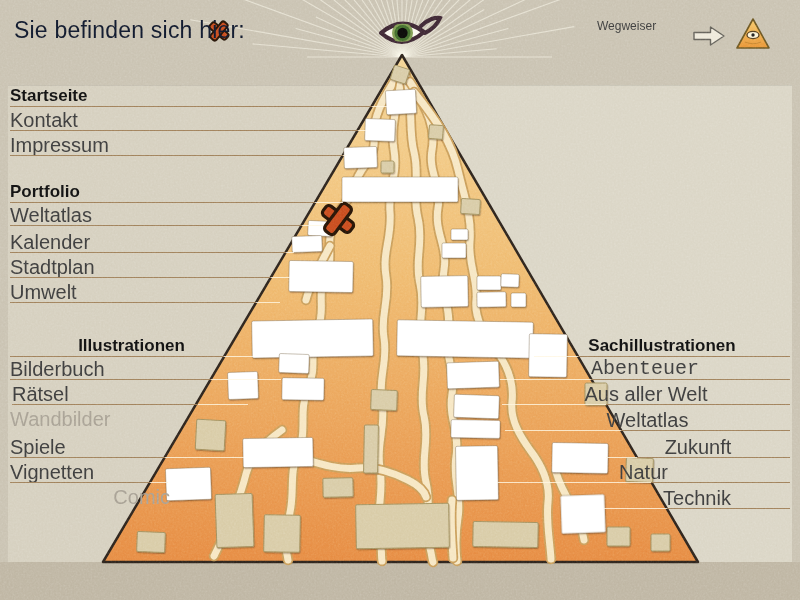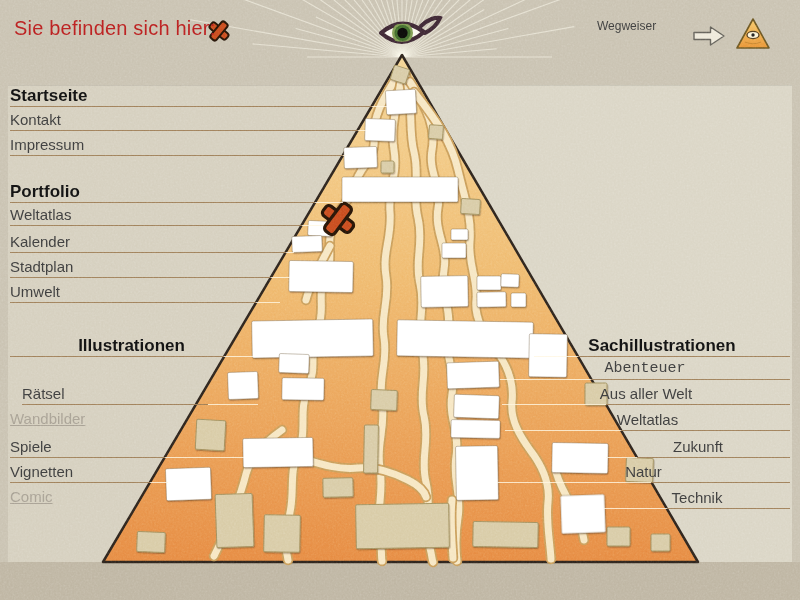--- a/index.html
+++ b/index.html
@@ -9,35 +9,35 @@
     font-family:"Liberation Sans", sans-serif;
     -webkit-user-select:none;user-select:none;
   }
   .panel{position:absolute;top:85px;height:477px;border-top:1px solid rgba(0,0,0,.08);}
   .left-panel{left:8px;width:389px;background:var(--panel-left,#d5cfbe);}
   .right-panel{left:403px;width:389px;background:var(--panel-right,#dad5c5);}
   .ground{position:absolute;left:0;top:562px;width:800px;height:38px;background:var(--ground,#beb5a2);}
   #scene{position:absolute;left:0;top:0;width:800px;height:600px;}
   .topbar-label{
     position:absolute;left:14px;top:17px;
-    font-size:20px;color:#b91c1c;letter-spacing:.2px;
+    font-size:23px;color:#0f172a;letter-spacing:.2px;
   }
   .wegweiser-label{
     position:absolute;left:597px;top:19px;
     font-size:12px;color:#3a3a3a;
   }
   .menu{position:absolute;left:0;top:0;width:800px;height:600px;pointer-events:none;}
   .mrow{position:absolute;height:21px;pointer-events:auto;cursor:pointer;}
   .mrow .lbl{
-    display:inline-block;font-size:15px;line-height:20px;
+    display:inline-block;font-size:20px;line-height:20px;
     color:var(--text,#3a3a3a);white-space:nowrap;
   }
   .mrow.hdr .lbl{font-weight:bold;font-size:17px;color:var(--text-header,#101010);}
   .mrow.off{cursor:default;}
-  .mrow.off .lbl{color:var(--text-disabled,#a7a093);text-decoration:underline;}
+  .mrow.off .lbl{color:var(--text-disabled,#a7a093);}
   .mrow.right{text-align:center;}
   .uline{position:absolute;left:0;right:0;top:20px;height:1px;opacity:.95;}
   .noise{position:absolute;left:0;top:0;width:800px;height:600px;pointer-events:none;
          mix-blend-mode:soft-light;opacity:.6;}
 </style>
 </head>
 <body>
 
 <div class="stage">
 
@@ -212,25 +212,26 @@
   <div class="menu" id="left-menu">
       <div class="mrow left hdr" style="top: 86px; left: 10px; width: 377px;"><span class="lbl">Startseite</span><div class="uline" style="background: linear-gradient(to right, rgb(156, 123, 83) 0px, rgb(156, 123, 83) 362px, rgba(255, 246, 224, 0.85) 362px, rgba(255, 246, 224, 0.85) 100%);"></div></div>
       <div class="mrow left" style="top: 110px; left: 10px; width: 356px;"><span class="lbl">Kontakt</span><div class="uline" style="background: linear-gradient(to right, rgb(156, 123, 83) 0px, rgb(156, 123, 83) 348px, rgba(255, 246, 224, 0.85) 348px, rgba(255, 246, 224, 0.85) 100%);"></div></div>
       <div class="mrow left" style="top: 135px; left: 10px; width: 336px;"><span class="lbl">Impressum</span><div class="uline" style="background: linear-gradient(to right, rgb(156, 123, 83) 0px, rgb(156, 123, 83) 333px, rgba(255, 246, 224, 0.85) 333px, rgba(255, 246, 224, 0.85) 100%);"></div></div>
       <div class="mrow left hdr" style="top: 182px; left: 10px; width: 333px;"><span class="lbl">Portfolio</span><div class="uline" style="background: linear-gradient(to right, rgb(156, 123, 83) 0px, rgb(156, 123, 83) 305px, rgba(255, 246, 224, 0.85) 305px, rgba(255, 246, 224, 0.85) 100%);"></div></div>
       <div class="mrow left" style="top: 232px; left: 10px; width: 284px;"><span class="lbl">Kalender</span><div class="uline" style="background: linear-gradient(to right, rgb(156, 123, 83) 0px, rgb(156, 123, 83) 276px, rgba(255, 246, 224, 0.85) 276px, rgba(255, 246, 224, 0.85) 100%);"></div></div>
       <div class="mrow left" style="top: 205px; left: 10px; width: 313px;"><span class="lbl">Weltatlas</span><div class="uline" style="background: linear-gradient(to right, rgb(156, 123, 83) 0px, rgb(156, 123, 83) 292px, rgba(255, 246, 224, 0.85) 292px, rgba(255, 246, 224, 0.85) 100%);"></div></div>
       <div class="mrow left" style="top: 257px; left: 10px; width: 280px;"><span class="lbl">Stadtplan</span><div class="uline" style="background: linear-gradient(to right, rgb(156, 123, 83) 0px, rgb(156, 123, 83) 261px, rgba(255, 246, 224, 0.85) 261px, rgba(255, 246, 224, 0.85) 100%);"></div></div>
       <div class="mrow left" style="top: 282px; left: 10px; width: 270px;"><span class="lbl">Umwelt</span><div class="uline" style="background: linear-gradient(to right, rgb(156, 123, 83) 0px, rgb(156, 123, 83) 246px, rgba(255, 246, 224, 0.85) 246px, rgba(255, 246, 224, 0.85) 100%);"></div></div>
       <div class="mrow left hdr" style="top: 336px; left: 10px; width: 243px; text-align: center;"><span class="lbl">Illustrationen</span><div class="uline" style="background: linear-gradient(to right, rgb(156, 123, 83) 0px, rgb(156, 123, 83) 214px, rgba(255, 246, 224, 0.85) 214px, rgba(255, 246, 224, 0.85) 100%);"></div></div>
-      <div class="mrow left" style="top: 384px; left: 22px; width: 236px;"><span class="lbl">Rätsel</span><div class="uline" style="background: linear-gradient(to right, rgb(156, 123, 83) 0px, rgb(156, 123, 83) 186px, rgba(255, 246, 224, 0.85) 186px, rgba(255, 246, 224, 0.85) 100%);"></div></div>
+      <div class="mrow left" style="top: 359px; left: 10px; width: 271px;"><span class="lbl">Bilderbuch</span><div class="uline" style="background: linear-gradient(to right, rgb(156, 123, 83) 0px, rgb(156, 123, 83) 201px, rgba(255, 246, 224, 0.85) 201px, rgba(255, 246, 224, 0.85) 100%);"></div></div>
+      <div class="mrow left" style="top: 384px; left: 12px; width: 236px;"><span class="lbl">Rätsel</span><div class="uline" style="background: linear-gradient(to right, rgb(156, 123, 83) 0px, rgb(156, 123, 83) 186px, rgba(255, 246, 224, 0.85) 186px, rgba(255, 246, 224, 0.85) 100%);"></div></div>
       <div class="mrow left off" style="top: 409px; left: 10px; width: 160px;"><span class="lbl">Wandbilder</span></div>
       <div class="mrow left" style="top: 437px; left: 10px; width: 234px;"><span class="lbl">Spiele</span><div class="uline" style="background: linear-gradient(to right, rgb(156, 123, 83) 0px, rgb(156, 123, 83) 155px, rgba(255, 246, 224, 0.85) 155px, rgba(255, 246, 224, 0.85) 100%);"></div></div>
       <div class="mrow left" style="top: 462px; left: 10px; width: 158px;"><span class="lbl">Vignetten</span><div class="uline" style="background: linear-gradient(to right, rgb(156, 123, 83) 0px, rgb(156, 123, 83) 140px, rgba(255, 246, 224, 0.85) 140px, rgba(255, 246, 224, 0.85) 100%);"></div></div>
-      <div class="mrow left off" style="top: 487px; left: 10px; width: 160px;"><span class="lbl">Comic</span></div>
+      <div class="mrow left off" style="top: 487px; left: 10px; width: 160px; text-align: right;"><span class="lbl">Comic</span></div>
     </div>
   <div class="menu" id="right-menu">
       <div class="mrow right hdr" style="top: 336px; right: 10px; width: 256px;"><span class="lbl">Sachillustrationen</span><div class="uline" style="background: linear-gradient(to right, rgba(255, 246, 224, 0.85) 0px, rgba(255, 246, 224, 0.85) 44px, rgb(156, 123, 83) 44px, rgb(156, 123, 83) 100%);"></div></div>
       <div class="mrow right" style="top: 359px; right: 10px; width: 290px; font-family: Liberation Mono, monospace;"><span class="lbl">Abenteuer</span><div class="uline" style="background: linear-gradient(to right, rgba(255, 246, 224, 0.85) 0px, rgba(255, 246, 224, 0.85) 91px, rgb(156, 123, 83) 91px, rgb(156, 123, 83) 100%);"></div></div>
       <div class="mrow right" style="top: 384px; right: 10px; width: 288px;"><span class="lbl">Aus aller Welt</span><div class="uline" style="background: linear-gradient(to right, rgba(255, 246, 224, 0.85) 0px, rgba(255, 246, 224, 0.85) 104px, rgb(156, 123, 83) 104px, rgb(156, 123, 83) 100%);"></div></div>
       <div class="mrow right" style="top: 410px; right: 10px; width: 285px;"><span class="lbl">Weltatlas</span><div class="uline" style="background: linear-gradient(to right, rgba(255, 246, 224, 0.85) 0px, rgba(255, 246, 224, 0.85) 116px, rgb(156, 123, 83) 116px, rgb(156, 123, 83) 100%);"></div></div>
       <div class="mrow right" style="top: 437px; right: 10px; width: 184px;"><span class="lbl">Zukunft</span><div class="uline" style="background: linear-gradient(to right, rgba(255, 246, 224, 0.85) 0px, rgba(255, 246, 224, 0.85) 31px, rgb(156, 123, 83) 31px, rgb(156, 123, 83) 100%);"></div></div>
       <div class="mrow right" style="top: 462px; right: 10px; width: 293px;"><span class="lbl">Natur</span><div class="uline" style="background: linear-gradient(to right, rgba(255, 246, 224, 0.85) 0px, rgba(255, 246, 224, 0.85) 154px, rgb(156, 123, 83) 154px, rgb(156, 123, 83) 100%);"></div></div>
       <div class="mrow right" style="top: 488px; right: 10px; width: 186px;"><span class="lbl">Technik</span><div class="uline" style="background: linear-gradient(to right, rgba(255, 246, 224, 0.85) 0px, rgba(255, 246, 224, 0.85) 63px, rgb(156, 123, 83) 63px, rgb(156, 123, 83) 100%);"></div></div>
     </div>

